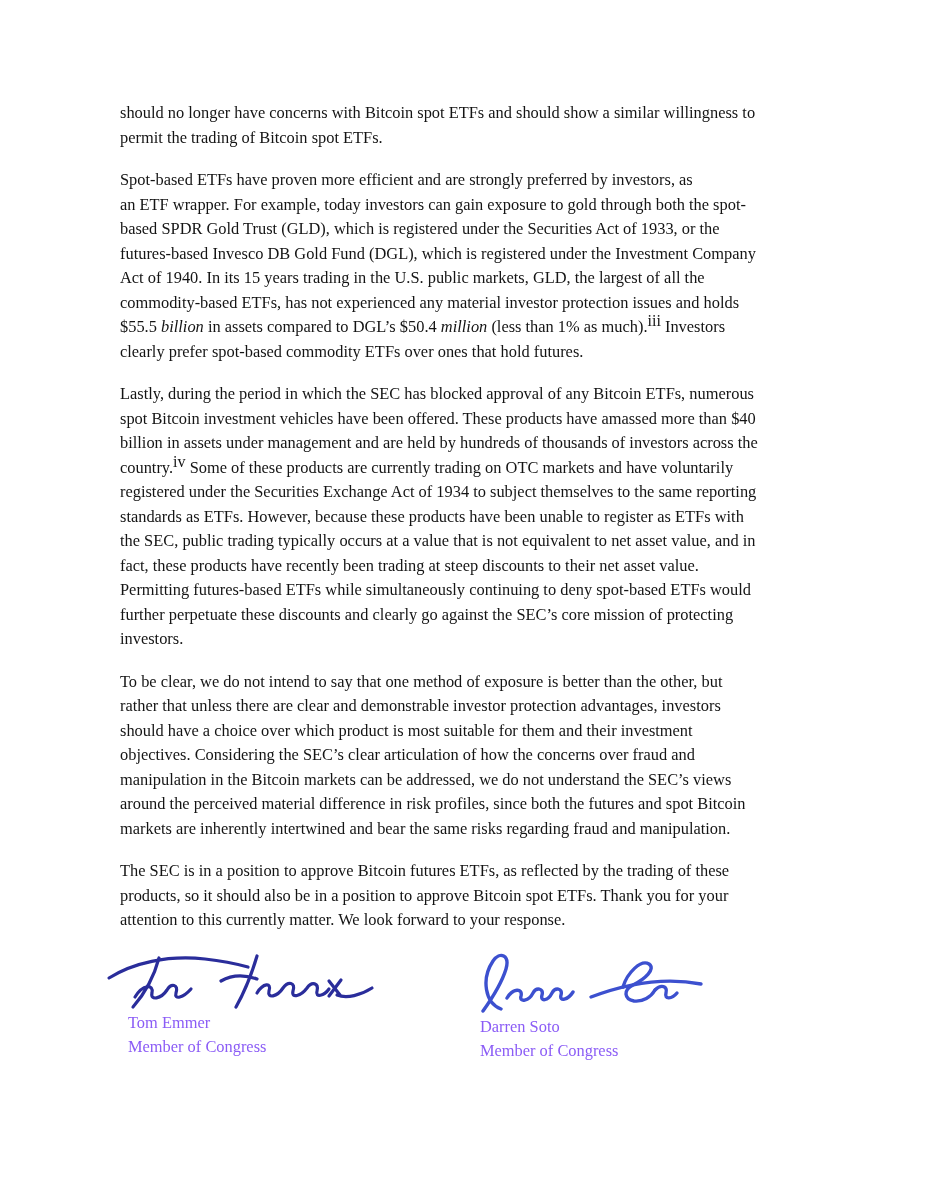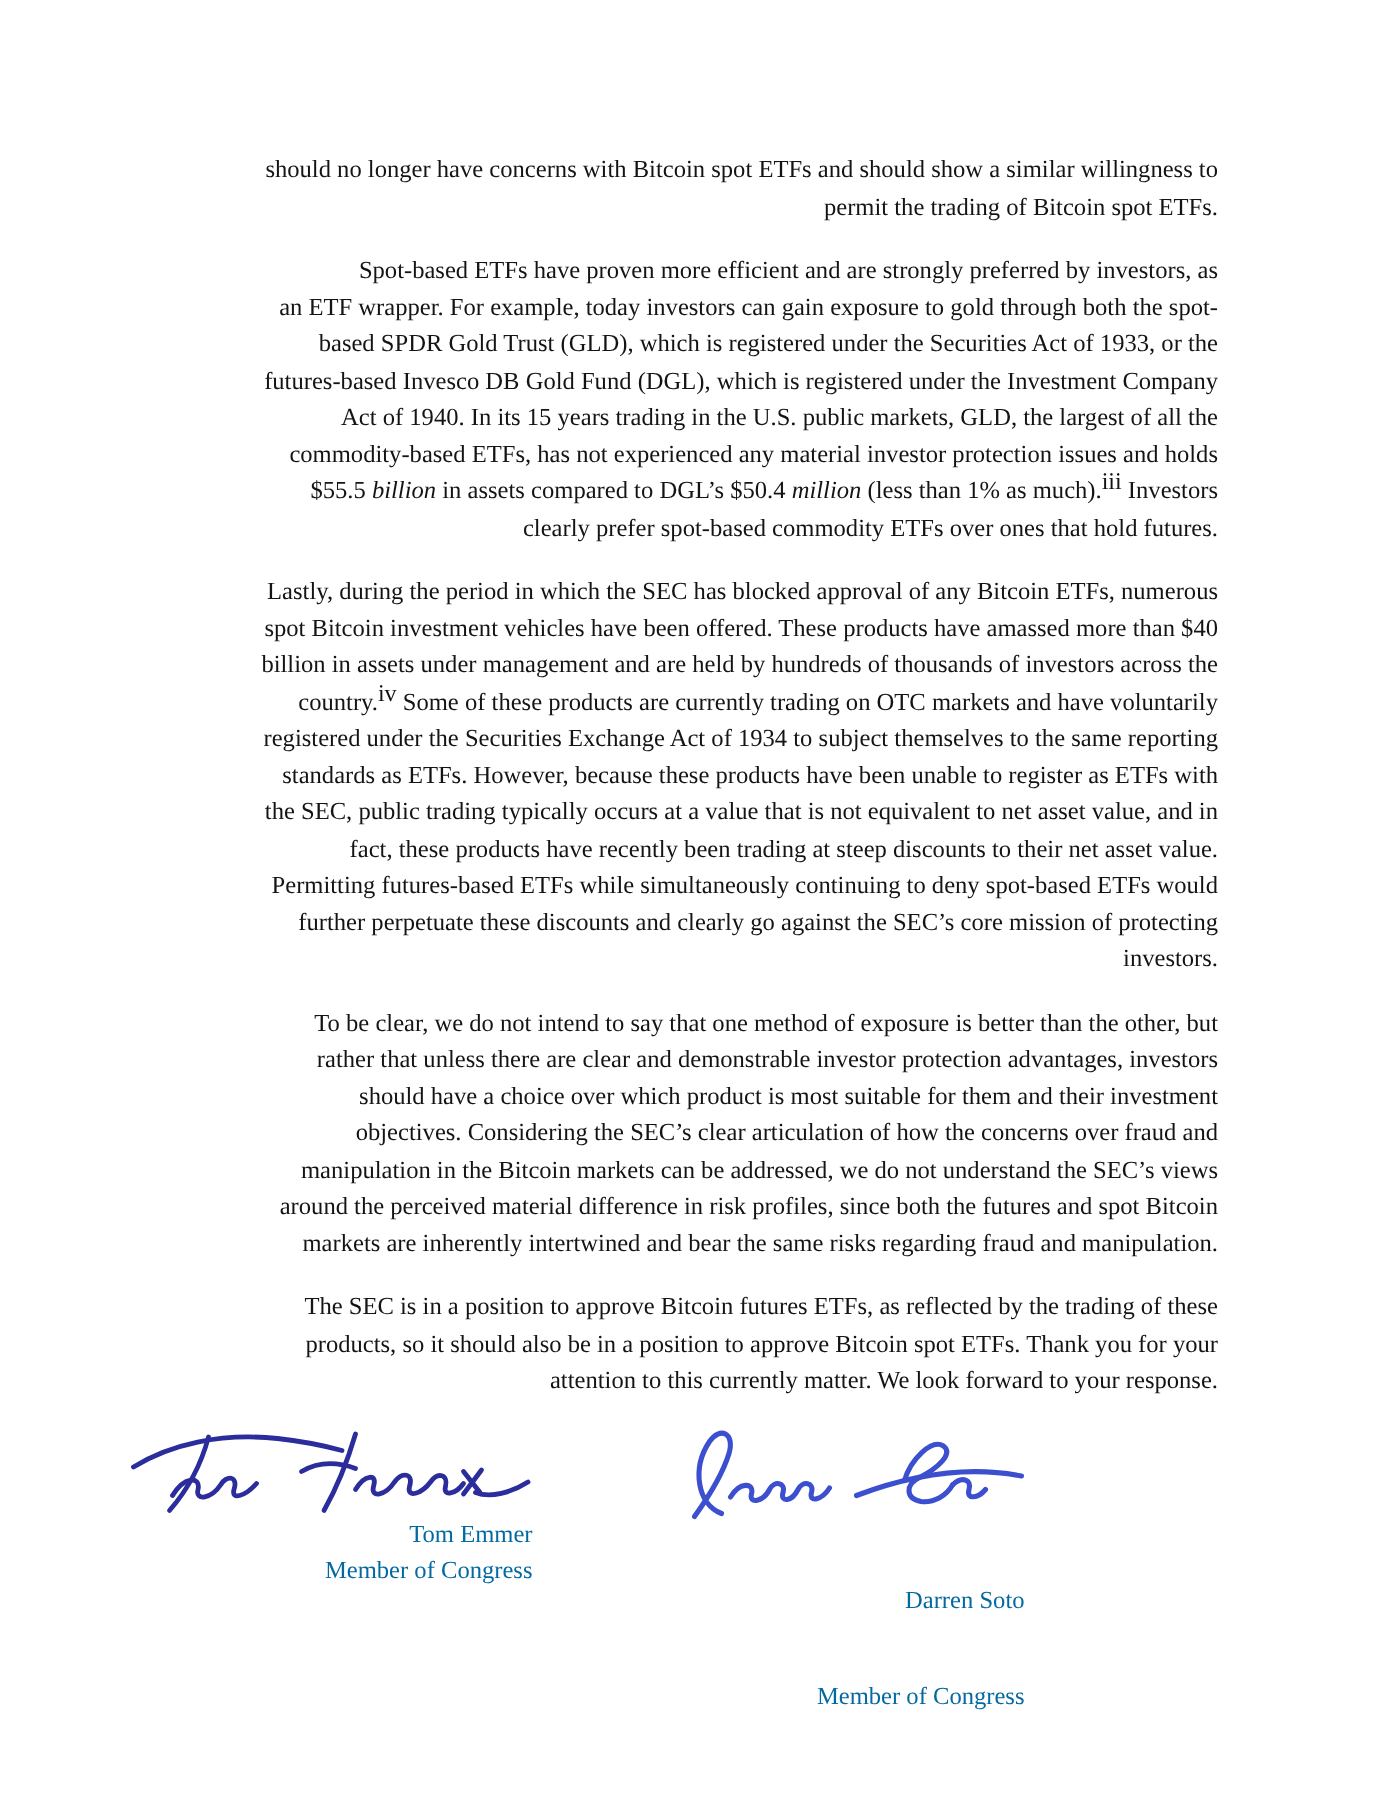--- a/index.html
+++ b/index.html
@@ -11,24 +11,23 @@
     position: relative;
     width: 927px;
     height: 1200px;
     background: #ffffff;
     overflow: hidden;
     font-family: "Liberation Serif", "DejaVu Serif", serif;
     color: #141414;
   }
   .content {
     position: absolute;
-    left: 100px;
+    left: 120px;
     top: 101px;
     width: 712px;
-    text-align: right;
   }
   .paragraph {
     margin: 0 0 18px 0;
   }
   .line {
     white-space: nowrap;
     font-size: 16.4px;
     line-height: 24.5px;
   }
   .seg-i { font-style: italic; }
@@ -53,24 +52,24 @@
   .sig-svg { display: block; }
   .sig-svg path {
     fill: none;
     stroke-linecap: round;
     stroke-linejoin: round;
   }
   .sig-name, .sig-title {
     font-size: 16.4px;
     line-height: 24.5px;
     white-space: nowrap;
-    color: #0369a1;
+    color: #8b5cf6;
   }
   .sig-col-left .sig-name, .sig-col-left .sig-title { padding-left: 23px; }
-  .sig-col-right .sig-name, .sig-col-right .sig-title { padding-left: 7px; margin-top: 40px; }
+  .sig-col-right .sig-name, .sig-col-right .sig-title { padding-left: 7px; }
 </style>
 </head>
 <body>
 
 <div class="page">
   <div class="content">
 
     <div id="letter-body">
         <div class="paragraph">
           <div class="line"><span>should no longer have concerns with Bitcoin spot ETFs and should show a similar willingness to</span></div>

